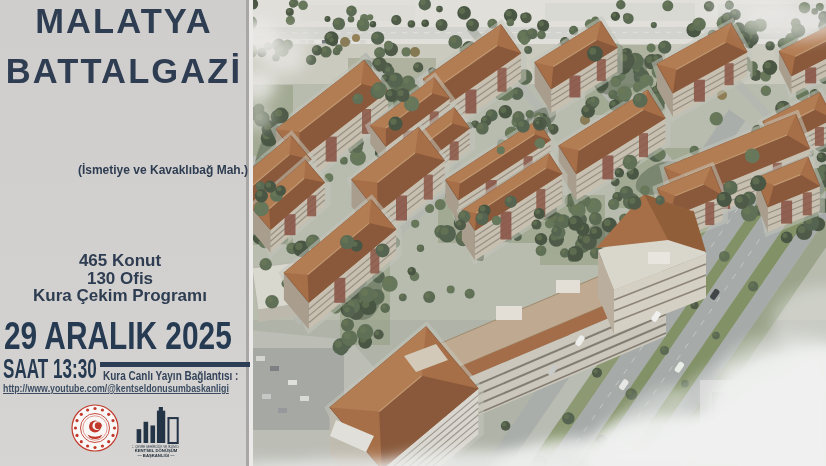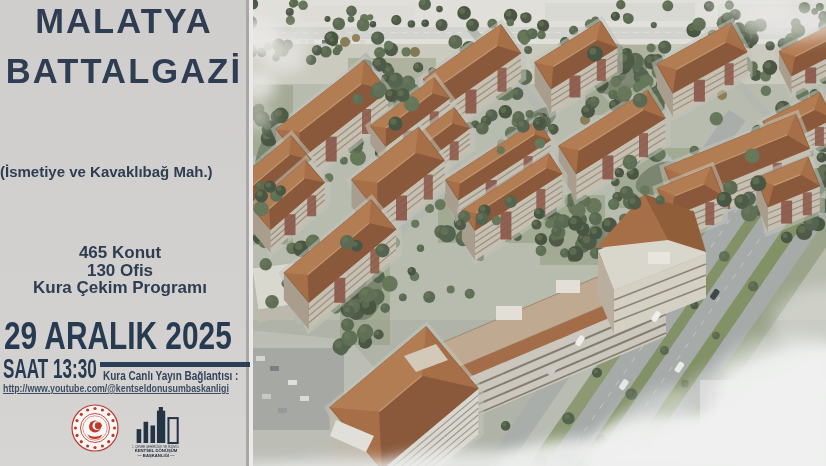--- a/index.html
+++ b/index.html
@@ -1841,23 +1841,23 @@
 
 <div class="abs" style="left:0;top:0;width:248px;height:466px;background:linear-gradient(180deg,#d0cecd 0%,#d3d1cf 70%,#d7d5d3 100%);"></div>
 
 <div class="abs" style="left:246px;top:0;width:3px;height:466px;background:#a9a7a5;"></div>
 
 <div class="abs" style="left:249px;top:0;width:4px;height:466px;background:#eceae8;"></div>
 
 <div class="abs" style="left:0;top:-4px;width:248px;text-align:center;color:#2e3d51;font-weight:bold;font-size:34.5px;line-height:50px;letter-spacing:2.1px;">MALATYA<br>BATTALGAZİ</div>
 
 
-<div class="abs" style="left:0;top:163px;width:248px;text-align:left;color:#2e3d51;font-weight:bold;font-size:15px;">(İsmetiye ve Kavaklıbağ Mah.)</div>
-
-<div class="abs" style="left:0;top:244px;width:240px;text-align:center;color:#2e3d51;font-weight:bold;font-size:17px;line-height:17.5px;">465 Konut<br>130 Ofis<br>Kura Çekim Programı</div>
+<div class="abs" style="left:0;top:163px;width:248px;text-align:right;color:#2e3d51;font-weight:bold;font-size:12px;">(İsmetiye ve Kavaklıbağ Mah.)</div>
+
+<div class="abs" style="left:0;top:252px;width:240px;text-align:center;color:#2e3d51;font-weight:bold;font-size:17px;line-height:17.5px;">465 Konut<br>130 Ofis<br>Kura Çekim Programı</div>
 
 <div class="abs" style="left:4px;top:314px;width:340px;color:#263a52;font-weight:bold;font-size:39px;transform:scaleX(0.765);transform-origin:0 0;letter-spacing:0px;">29 ARALIK 2025</div>
 
 <div class="abs" style="left:3px;top:353px;width:170px;color:#263a52;font-weight:bold;font-size:28px;transform:scaleX(0.61);transform-origin:0 0;">SAAT 13:30</div>
 
 <div class="abs" style="left:100px;top:362px;width:150px;height:5px;background:#2c3e55;"></div>
 
 <div class="abs" style="left:103px;top:369px;width:160px;color:#33445a;font-size:12.5px;font-weight:bold;transform:scaleX(0.80);transform-origin:0 0;white-space:nowrap;">Kura Canlı Yayın Bağlantısı :</div>
 
 <div class="abs" style="left:3px;top:382px;color:#3c4d63;font-size:11px;font-weight:bold;text-decoration:underline;white-space:nowrap;transform:scaleX(0.80);transform-origin:0 0;">http://www.youtube.com/@kentseldonusumbaskanligi</div>

